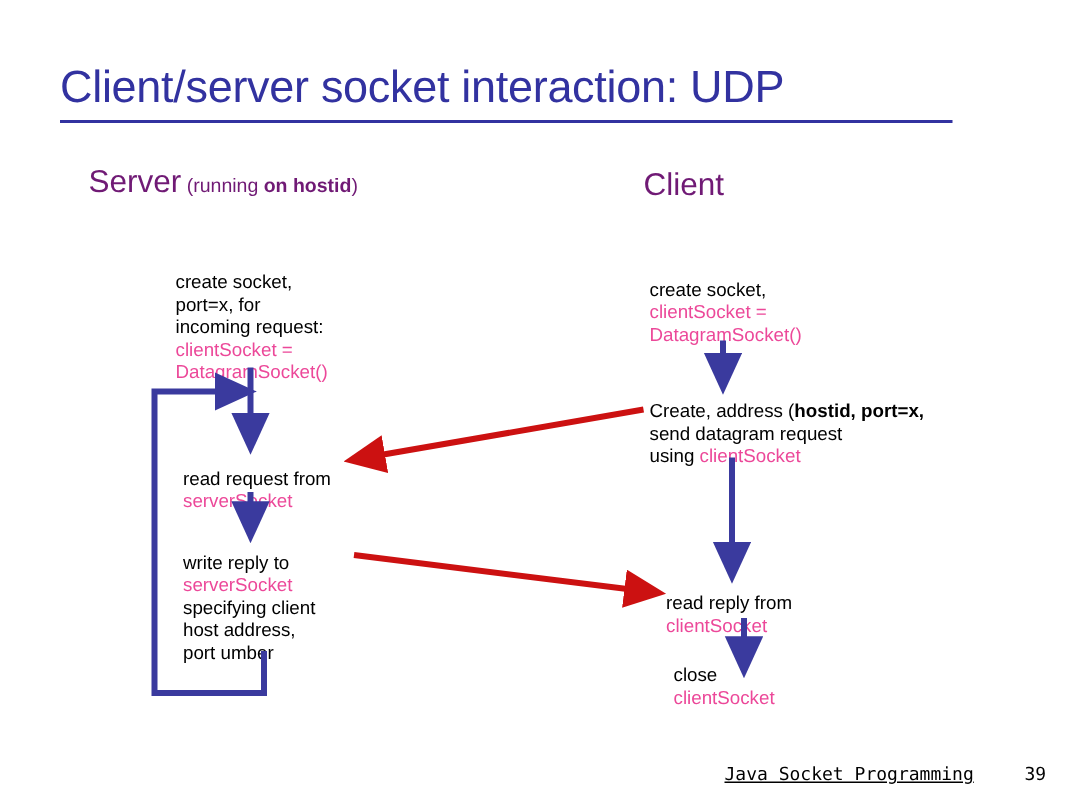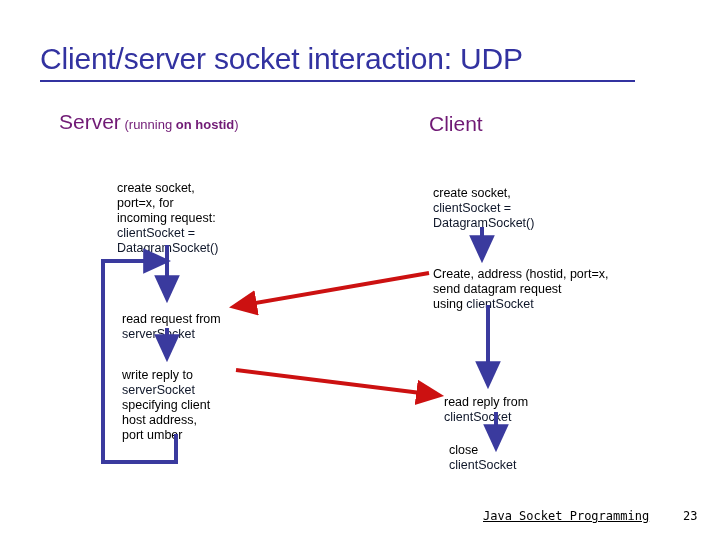--- a/index.html
+++ b/index.html
@@ -48,22 +48,22 @@
   .head-sub b{font-weight:700;}
 
   
   .step{
     position:absolute;
     font-size:12.5px;
     line-height:15px;
     color:#000000;
     white-space:pre-line;
   }
-  .code{color:#0f172a;}
-  .bold{font-weight:400;text-align:center;}
+  .code{color:#ec4899;}
+  .bold{font-weight:700;text-align:center;}
 
   
   .s-create   {left:113px; top:166px; width:175px;}
   .s-read     {left:118px; top:297px; width:170px;}
   .s-write    {left:118px; top:353px; width:165px;}
 
   
   .c-create   {left:429px; top:171px; width:190px;}
   .c-send     {left:429px; top:252px; width:245px;}
   .c-read     {left:440px; top:380px; width:180px;}
@@ -171,15 +171,15 @@
     <line x1="484" y1="305" x2="484" y2="374" stroke="#3a3a9e" stroke-width="4" marker-end="url(#bluehead)"></line>
 
     <line x1="492" y1="412" x2="492" y2="437" stroke="#3a3a9e" stroke-width="4" marker-end="url(#bluehead)"></line>
 
     <line x1="425" y1="273" x2="240" y2="305" stroke="#cc1111" stroke-width="4" marker-end="url(#redhead)"></line>
 
     <line x1="232" y1="370" x2="425" y2="394" stroke="#cc1111" stroke-width="4" marker-end="url(#redhead)"></line>
   </svg>
 
   <div class="footer footer-title">Java Socket Programming</div>
-  <div class="footer footer-page">23</div>
+  <div class="footer footer-page">39</div>
 
 </div>
 
 </body></html>

